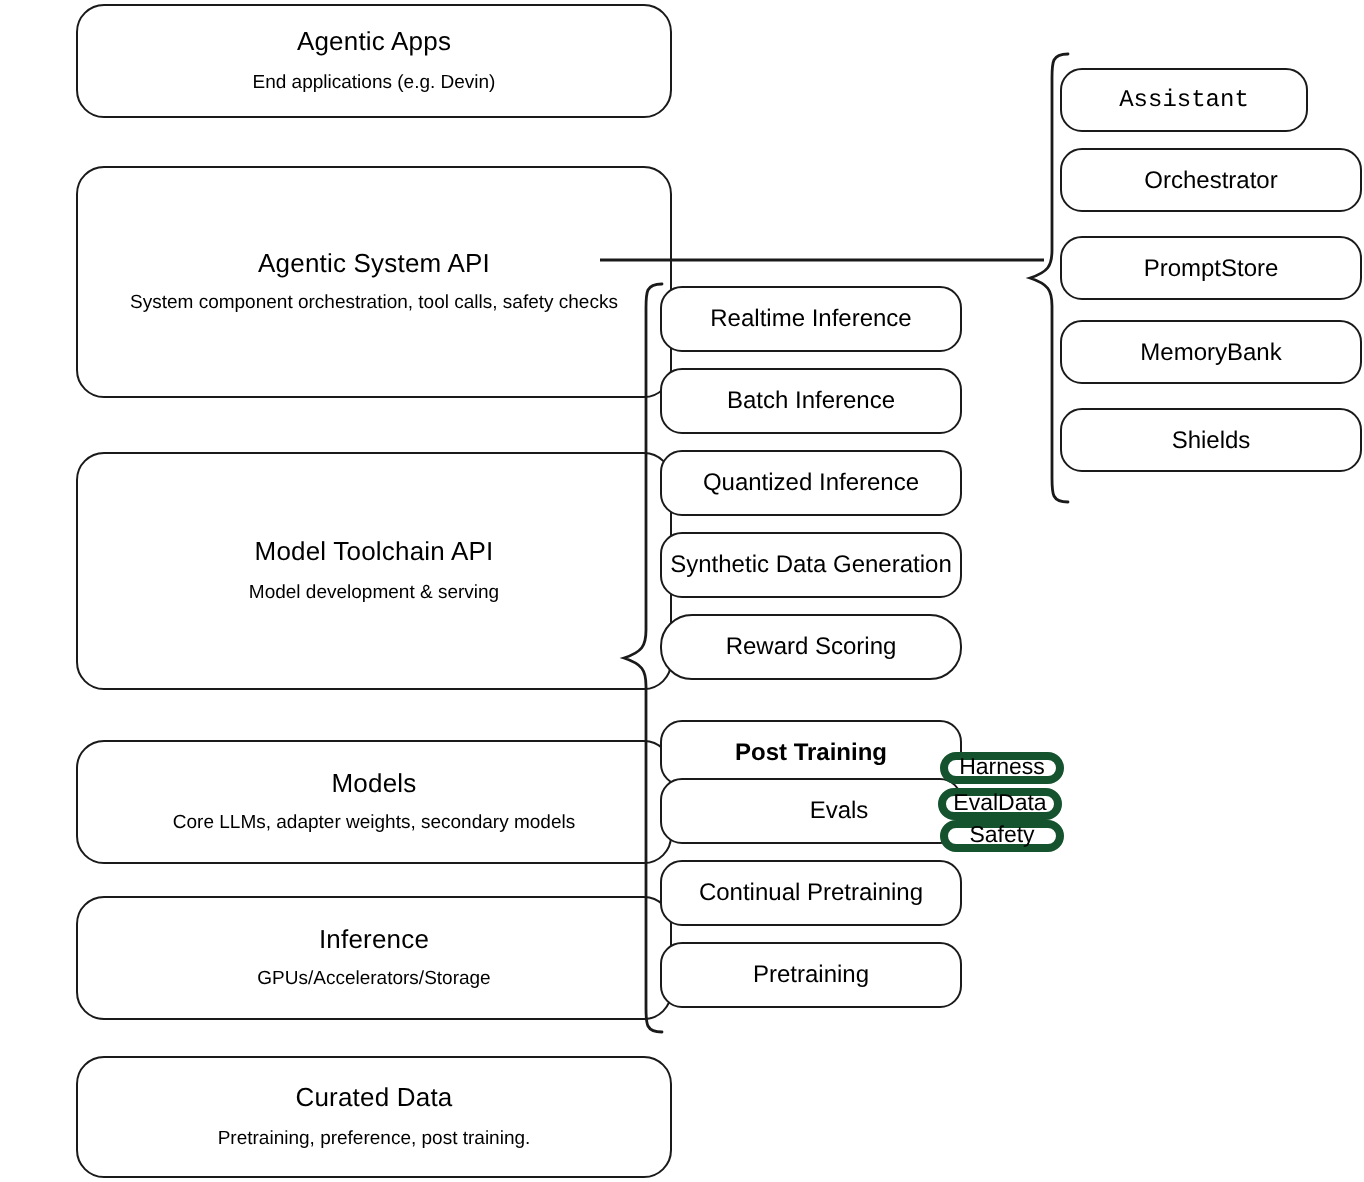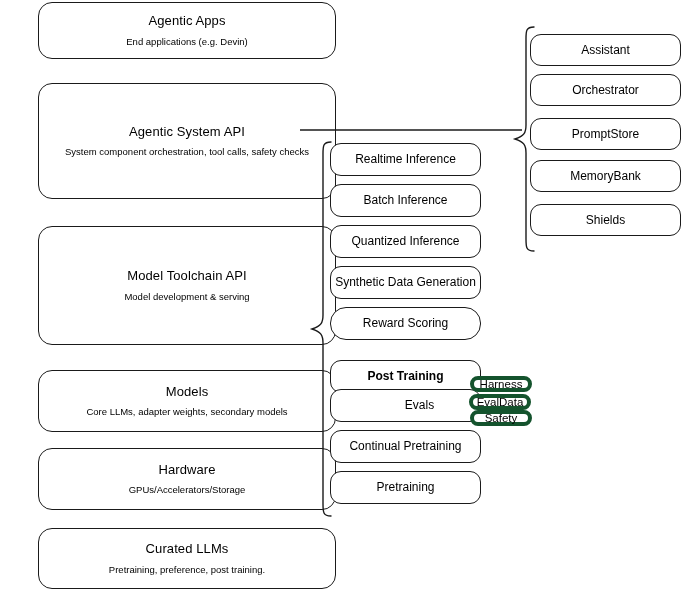--- a/index.html
+++ b/index.html
@@ -97,26 +97,26 @@
     <div class="layer-title">Agentic System API</div>
     <div class="layer-sub">System component orchestration, tool calls, safety checks</div>
   </div>
 
   <div class="node layer-box" style="left:2px; top:370px; width:298px; height:62px;">
     <div class="layer-title">Models</div>
     <div class="layer-sub">Core LLMs, adapter weights, secondary models</div>
   </div>
 
   <div class="node layer-box" style="left:2px; top:448px; width:298px; height:62px;">
-    <div class="layer-title">Hardware</div>
+    <div class="layer-title">Inference</div>
     <div class="layer-sub">GPUs/Accelerators/Storage</div>
   </div>
 
   <div class="node layer-box" style="left:2px; top:528px; width:298px; height:61px;">
-    <div class="layer-title">Curated LLMs</div>
+    <div class="layer-title">Curated Data</div>
     <div class="layer-sub">Pretraining, preference, post training.</div>
   </div>
 
   <div class="connector" style="left:300px; top:120px; width:226px; height:22px;">
     <svg width="226" height="22" viewBox="0 0 226 22">
       <path d="M 0 10 L 222 10" fill="none" stroke="#1a1a1a" stroke-width="1.4"></path>
     </svg>
   </div>
 
   <div class="brace" style="left:310px; top:140px; width:24px; height:378px;">
@@ -174,21 +174,21 @@
   <div class="pill" style="left:470px; top:376px; width:62px; height:16px;">
     <span>Harness</span>
   </div>
   <div class="pill" style="left:469px; top:394px; width:62px; height:16px;">
     <span>EvalData</span>
   </div>
   <div class="pill" style="left:470px; top:410px; width:62px; height:16px;">
     <span>Safety</span>
   </div>
 
-  <div class="node cap-box" style="left:530px; top:34px; width:151px; height:32px;">
+  <div class="node cap-box" style="left:530px; top:34px; width:124px; height:32px;font-family:Liberation Mono, monospace;">
     <span class="cap-label">Assistant</span>
   </div>
   <div class="node cap-box" style="left:530px; top:74px; width:151px; height:32px;">
     <span class="cap-label">Orchestrator</span>
   </div>
   <div class="node cap-box" style="left:530px; top:118px; width:151px; height:32px;">
     <span class="cap-label">PromptStore</span>
   </div>
   <div class="node cap-box" style="left:530px; top:160px; width:151px; height:32px;">
     <span class="cap-label">MemoryBank</span>

